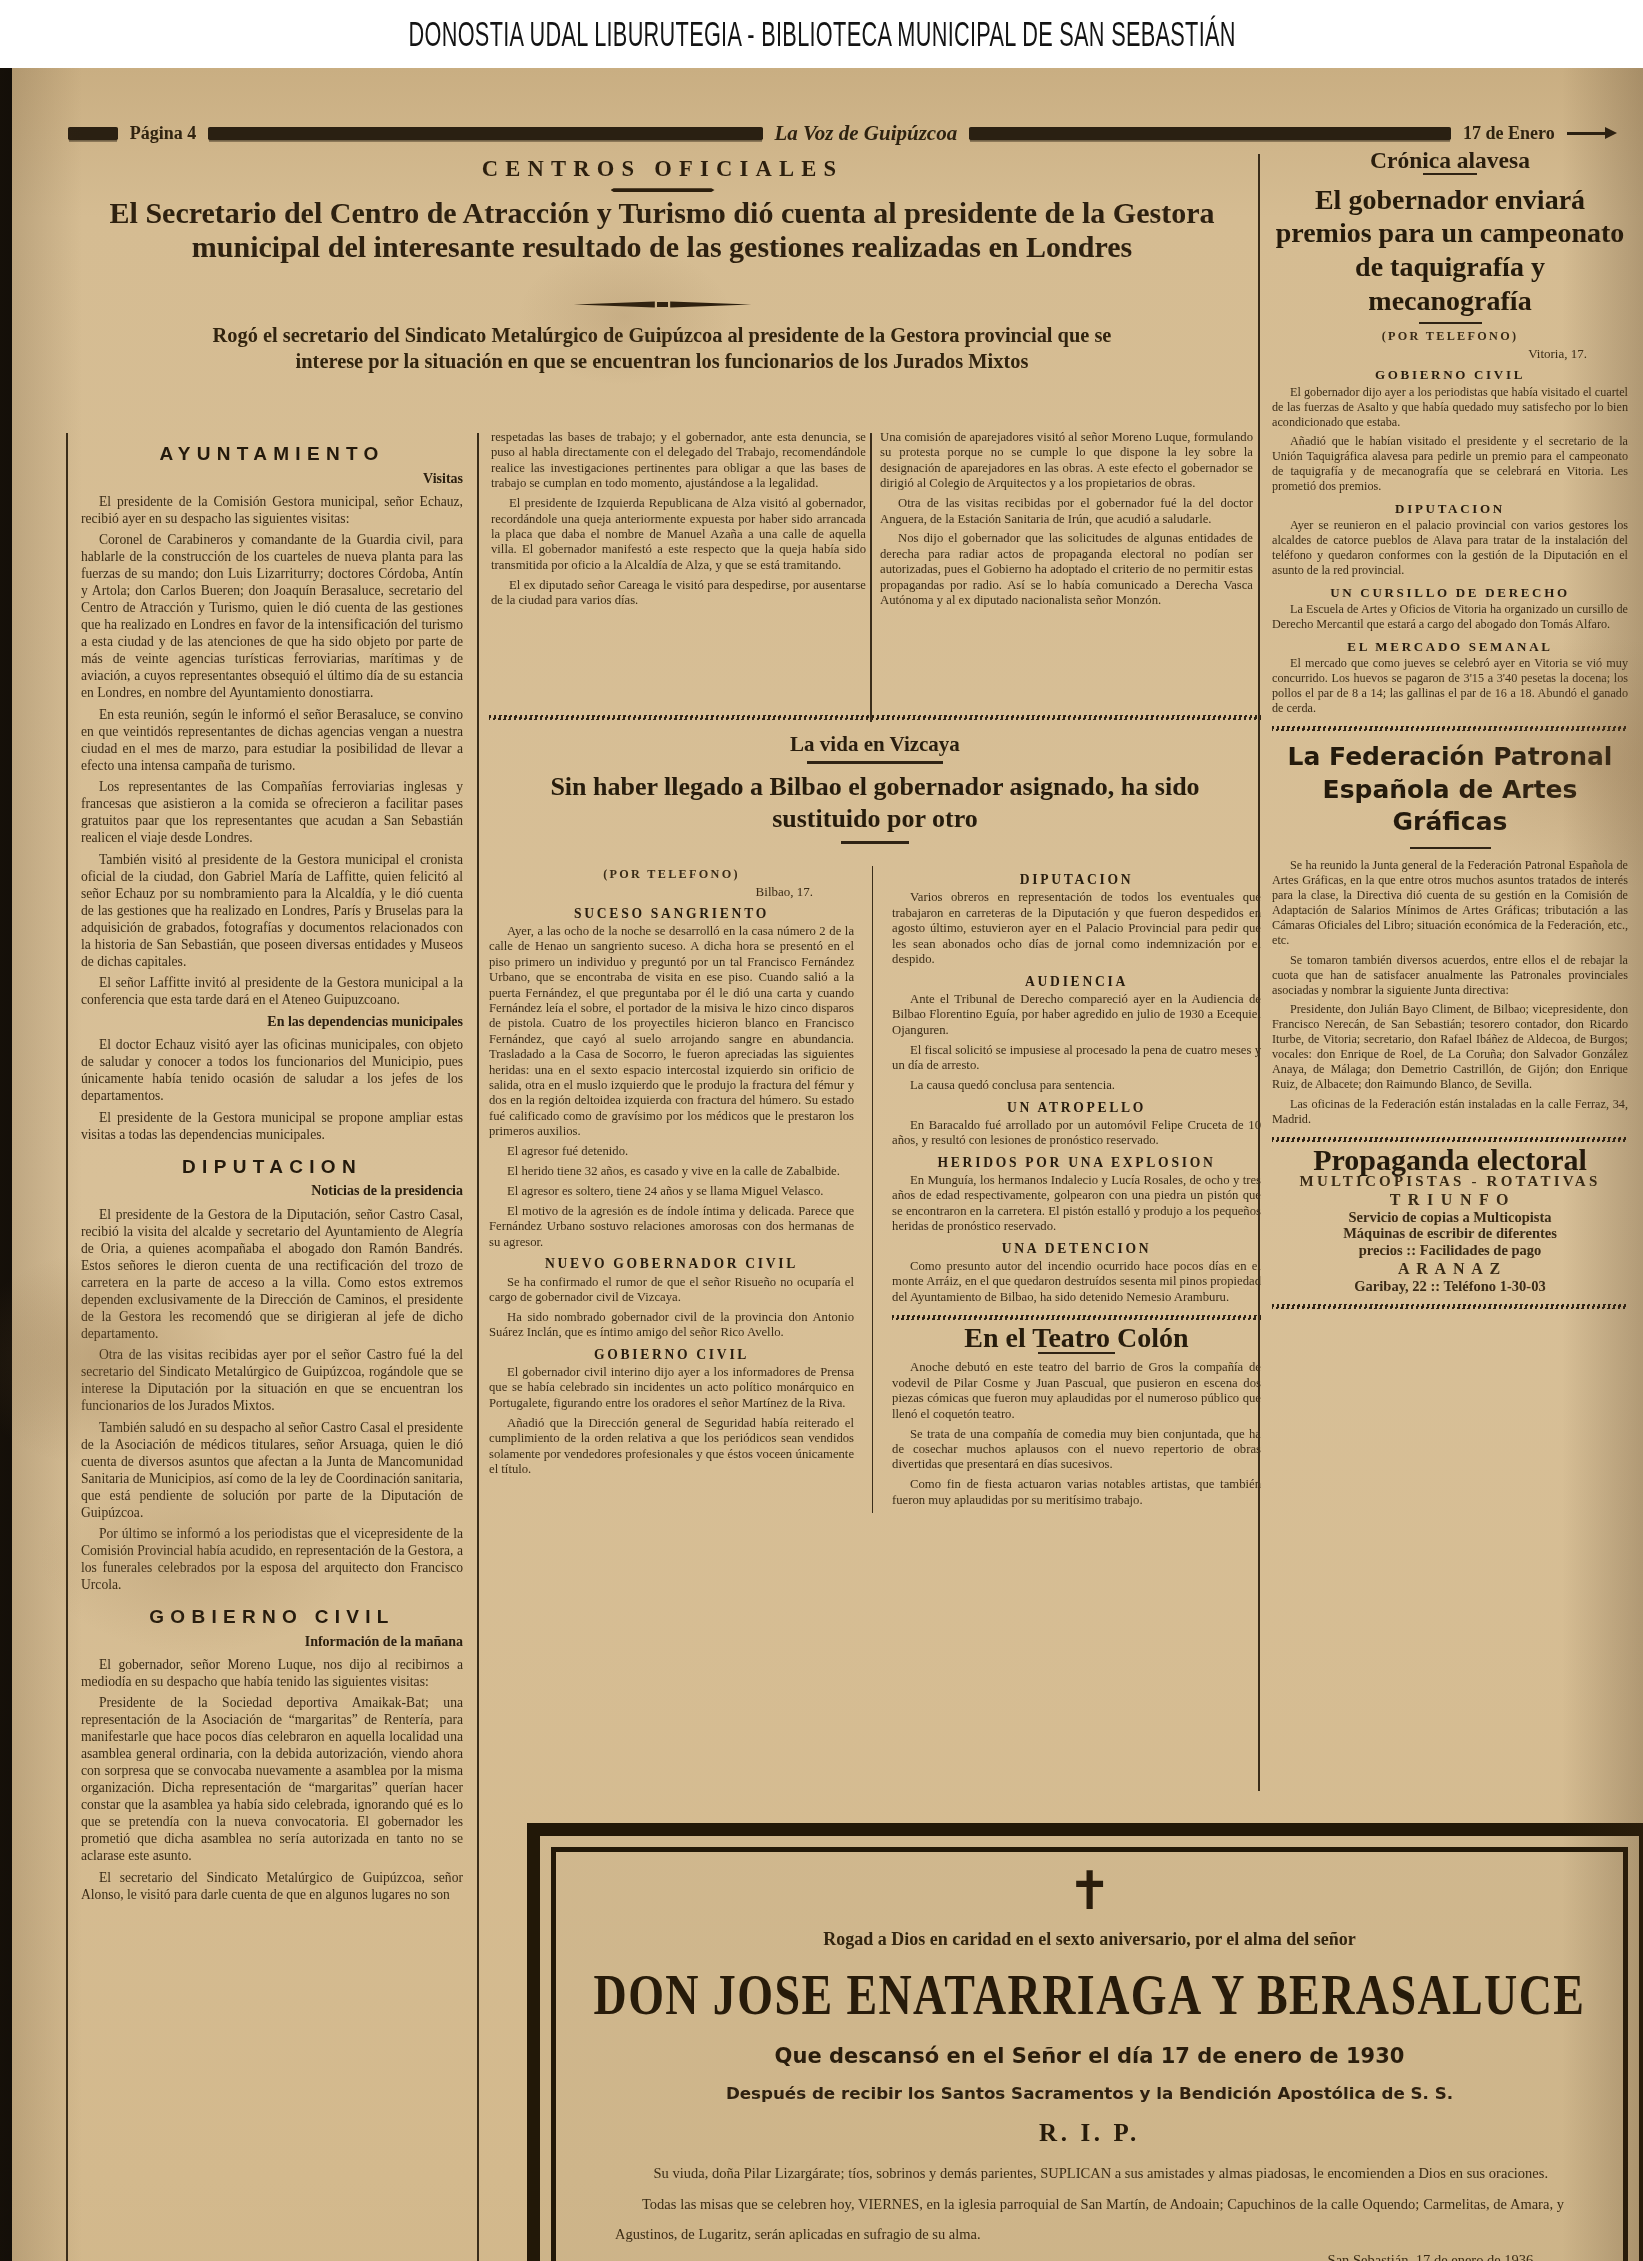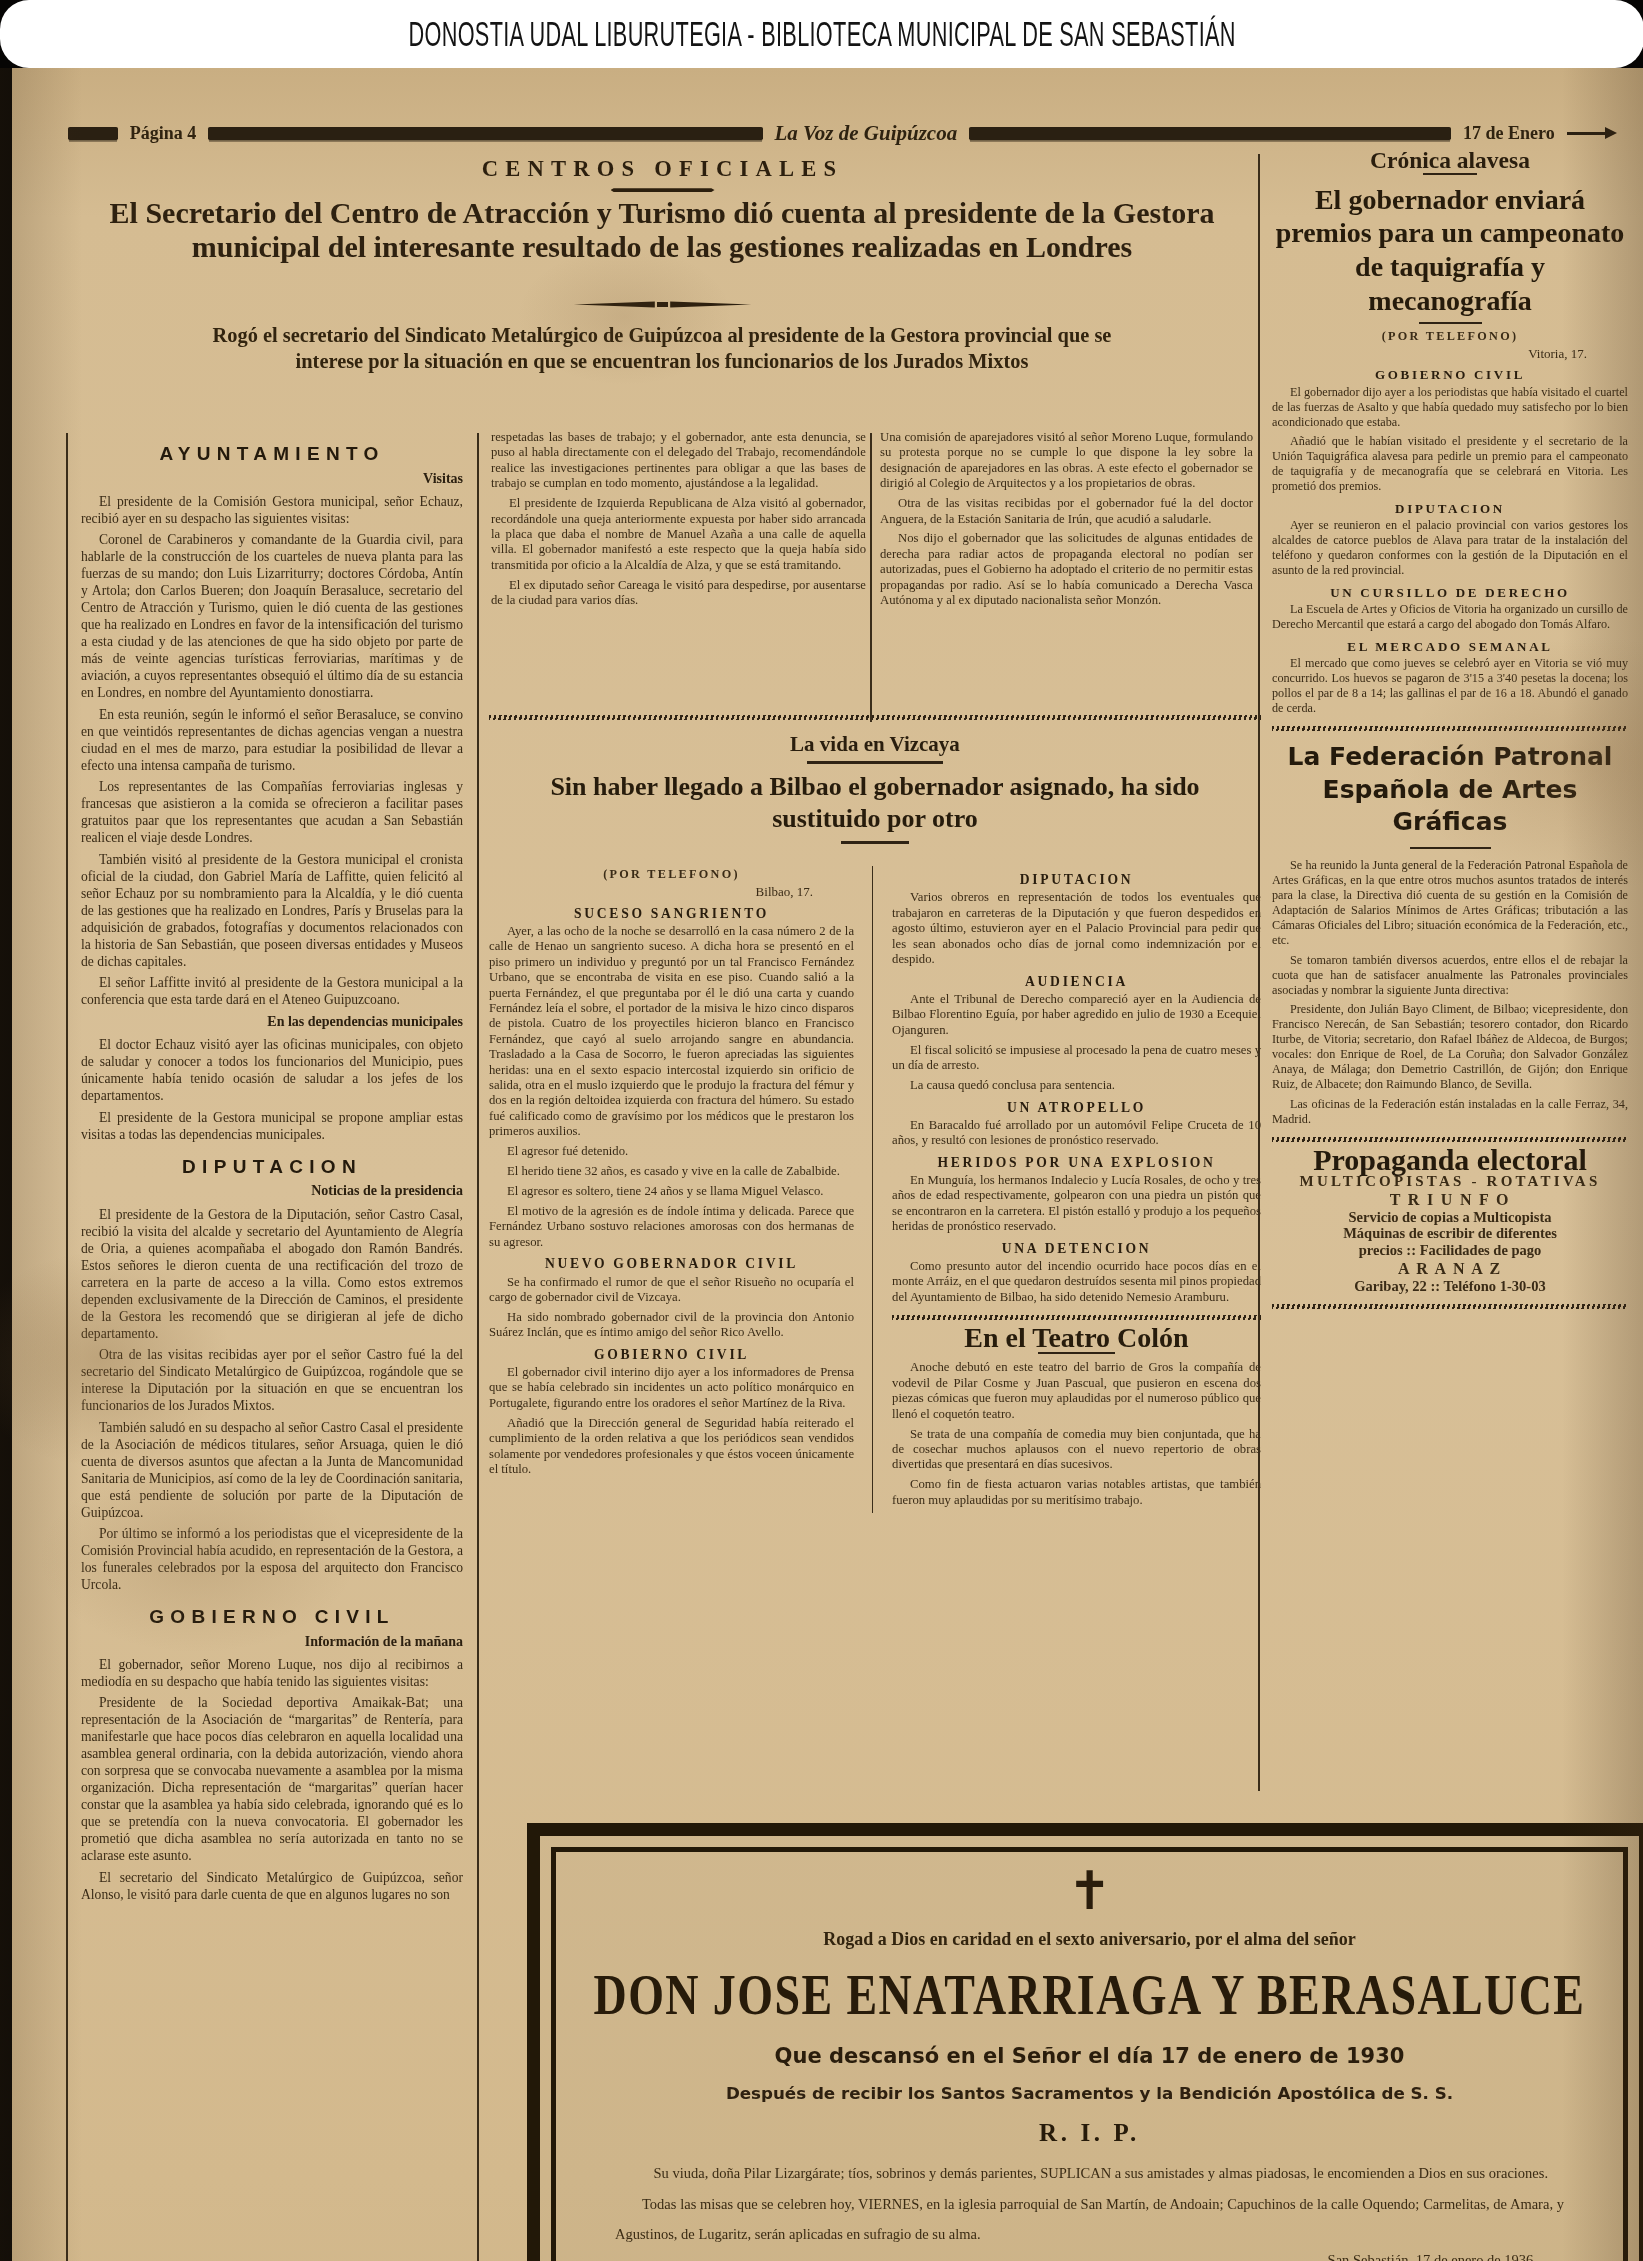--- a/index.html
+++ b/index.html
@@ -1,20 +1,20 @@
 <!DOCTYPE html>
 <html style="font-size:7.2px"><head>
 <meta charset="utf-8">
 <style>
   html,body{margin:0;padding:0;background:#060504;}
   .stage{position:relative;width:1644px;height:2551px;overflow:hidden;background:#060504;
          font-family:"Liberation Serif","DejaVu Serif",serif;color:#3a2b16;}
   
   .banner{position:absolute;top:0;left:0;width:1644px;height:68px;background:#ffffff;
-          display:flex;align-items:center;justify-content:center;border-radius:29px;}
+          display:flex;align-items:center;justify-content:center;}
   .banner span{display:inline-block;font-family:"Liberation Sans",sans-serif;font-size:35px;
           font-weight:500;color:#141414;white-space:nowrap;transform:scaleX(.62);letter-spacing:0.5px;}
   
   .page{position:absolute;top:68px;left:0;width:1644px;height:2483px;overflow:hidden;
         background:linear-gradient(180deg,#c9ae82 0,#d5bc92 6%,#d8c098 45%,#d3b98d 85%,#cfb487 100%);}
   .texture{position:absolute;inset:0;pointer-events:none;background:
      radial-gradient(190px 154px at 6% 52%,rgba(122,92,52,.28),transparent 70%),
      radial-gradient(226px 136px at 12% 60%,rgba(122,92,52,.18),transparent 70%),
      radial-gradient(271px 181px at 97% 28%,rgba(133,98,58,.22),transparent 70%),
      radial-gradient(154px 99px at 38% 10%,rgba(95,65,32,.12),transparent 70%),

